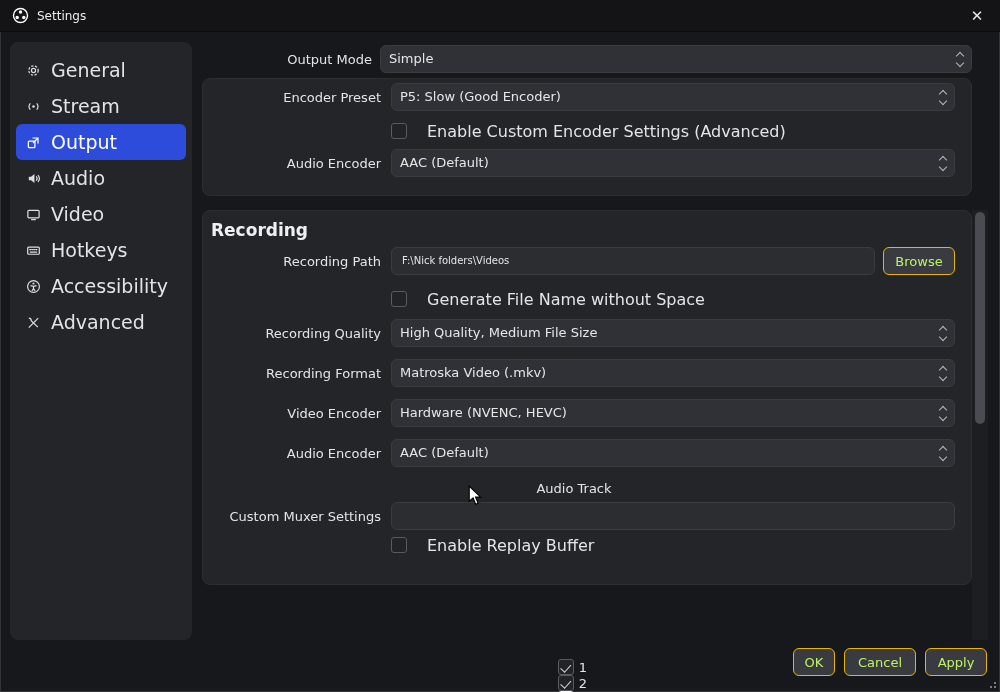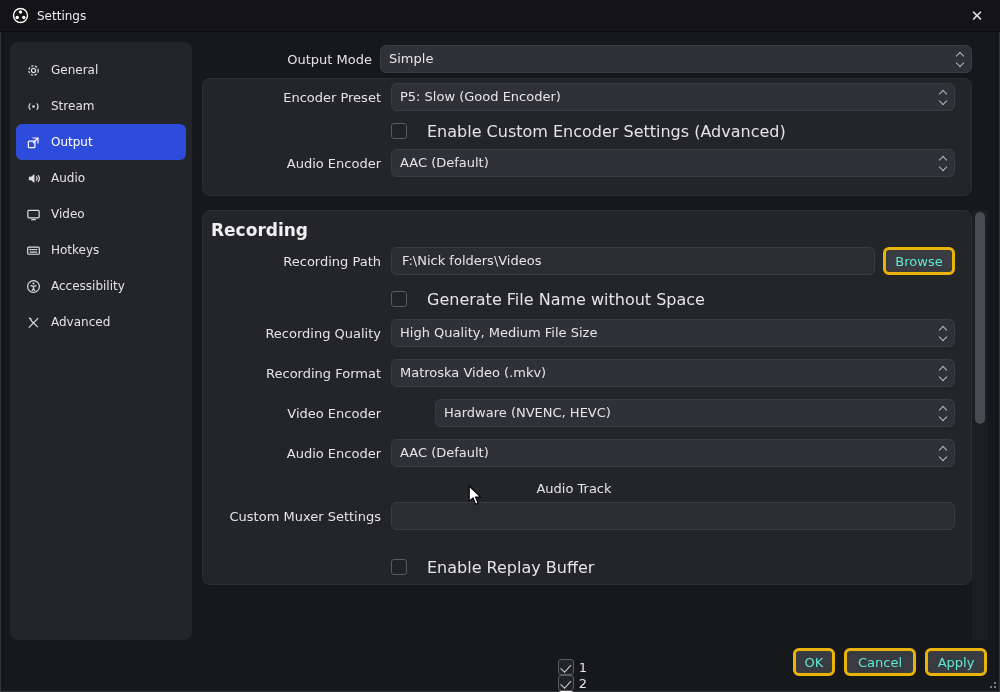--- a/index.html
+++ b/index.html
@@ -16,41 +16,41 @@
   
   .titlebar{position:absolute;left:0;top:0;width:1000px;height:32px;background:#141416;
     display:flex;align-items:center;padding-left:12px;gap:8px;border-bottom:1px solid #0c0c0d;}
   .titlebar .title{font-size:12px;color:#ececee;}
   .close-btn{position:absolute;right:0;top:0;width:46px;height:32px;display:flex;
     align-items:center;justify-content:center;font-size:15px;color:#e8e8ea;cursor:default;}
   
   .sidebar{position:absolute;left:10px;top:42px;width:182px;height:598px;background:#242528;
     border-radius:8px;padding-top:10px;}
   .side-item{height:36px;display:flex;align-items:center;gap:10px;margin:0 6px;
-    padding:0 10px;border-radius:6px;font-size:12px;color:#e3e3e6;}
+    padding:0 10px;border-radius:6px;font-size:19px;color:#e3e3e6;}
   .side-item.selected{background:var(--accent);color:#fff;}
   .side-item svg{flex:0 0 15px;}
   
   .row{display:flex;align-items:center;}
   .flabel{flex:0 0 170px;text-align:right;font-size:13px;color:#e4e4e7;margin-right:8px;
     white-space:nowrap;}
   .panel .flabel{flex:0 0 178px;margin-right:10px;}
   .combo{position:relative;flex:1;height:28px;background:#303136;border:1px solid #3b3c41;
     border-radius:6px;font-size:13px;color:#e6e6e9;line-height:26px;padding:0 30px 0 8px;
     overflow:hidden;white-space:nowrap;text-overflow:ellipsis;}
   .spin{position:absolute;right:8px;top:0;height:100%;display:flex;flex-direction:column;
     justify-content:center;align-items:center;}
   .chev{width:6px;height:6px;border:solid #b7b8bd;border-width:0 1.4px 1.4px 0;}
   .chev.up{transform:rotate(-135deg);margin-bottom:2px;}
   .chev.down{transform:rotate(45deg);margin-top:-1px;}
   .textfield{flex:1;height:28px;background:#2c2d31;border:1px solid #3b3c41;border-radius:6px;
-    font-size:13px;color:#e6e6e9;line-height:26px;padding:0 10px;overflow:hidden;
+    font-size:10px;color:#e6e6e9;line-height:26px;padding:0 10px;overflow:hidden;
     white-space:nowrap;}
-  .btn{height:28px;background:#3a3b40;border:3px solid #eab308;border-radius:6px;
-    font-size:13px;color:#5eead4;display:flex;align-items:center;justify-content:center;}
+  .btn{height:28px;background:#3a3b40;border:1px solid #eab308;border-radius:6px;
+    font-size:13px;color:#bef264;display:flex;align-items:center;justify-content:center;}
   
   .panel{position:absolute;background:#242528;border-radius:8px;border:1px solid #2d2e32;}
   .panel .prow{position:absolute;left:0;right:16px;display:flex;align-items:center;}
   .sect-title{position:absolute;left:8px;top:9px;font-size:17px;font-weight:bold;color:#f0f0f2;}
   
   .checkbox{width:16px;height:16px;flex:0 0 16px;border:1px solid #5a5b61;border-radius:3px;
     background:#222327;position:relative;}
   .checkbox.checked::after{content:"";position:absolute;left:4.5px;top:1.5px;width:4.5px;
     height:8.5px;border:solid #d6d7da;border-width:0 1.8px 1.8px 0;transform:rotate(42deg);}
   .checkbox.hover{border-color:#f4f4f6;border-width:1.5px;}
@@ -210,21 +210,21 @@
     <div class="flabel">Recording Format</div>
     <div class="combo">
       <span>Matroska Video (.mkv)</span>
       <span class="spin">
           <span class="chev up"></span>
           <span class="chev down"></span>
         </span>
     </div>
   </div>
 
-  <div class="prow" style="top:188px;height:28px;gap:44px;">
+  <div class="prow" style="top:188px;height:28px;">
     <div class="flabel">Video Encoder</div>
     <div class="combo">
       <span>Hardware (NVENC, HEVC)</span>
       <span class="spin">
           <span class="chev up"></span>
           <span class="chev down"></span>
         </span>
     </div>
   </div>
 
@@ -265,21 +265,21 @@
       <span class="checkbox"></span>
       <span class="num">6</span>
     </span>
   </div>
 
   <div class="prow" style="top:297px;height:16px;">
     <div class="flabel">Custom Muxer Settings</div>
     <div class="textfield"></div>
   </div>
 
-  <div class="prow" style="top:346px;height:20px;padding-left:188px;">
+  <div class="prow" style="top:324px;height:20px;padding-left:188px;">
     <span class="checkbox"></span>
     <span class="cb-label">Enable Replay Buffer</span>
   </div>
 </div>
 
 <div class="scroll-track">
   <div class="scroll-thumb"></div>
 </div>
 
 <div class="btn footer-btn" style="left:793px;width:42px;">OK</div>

